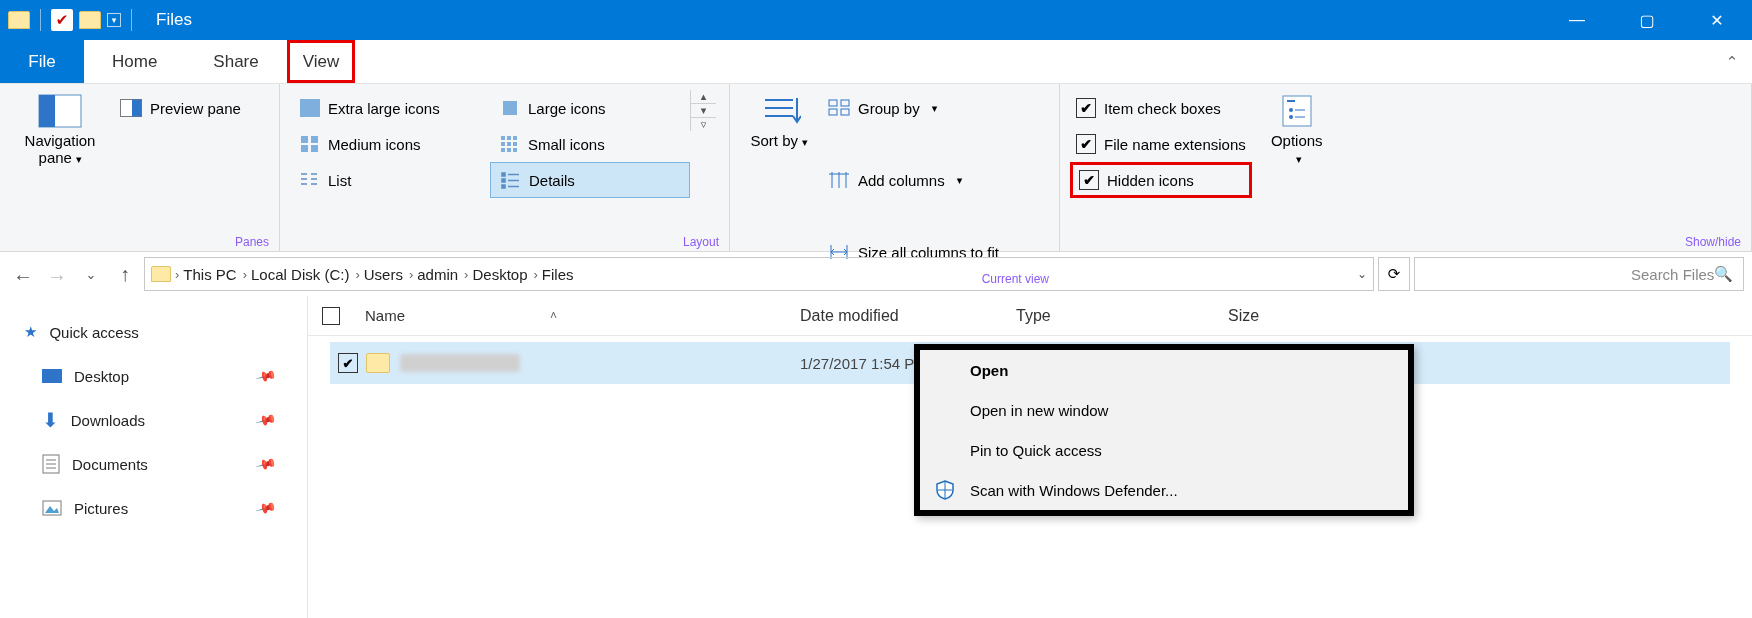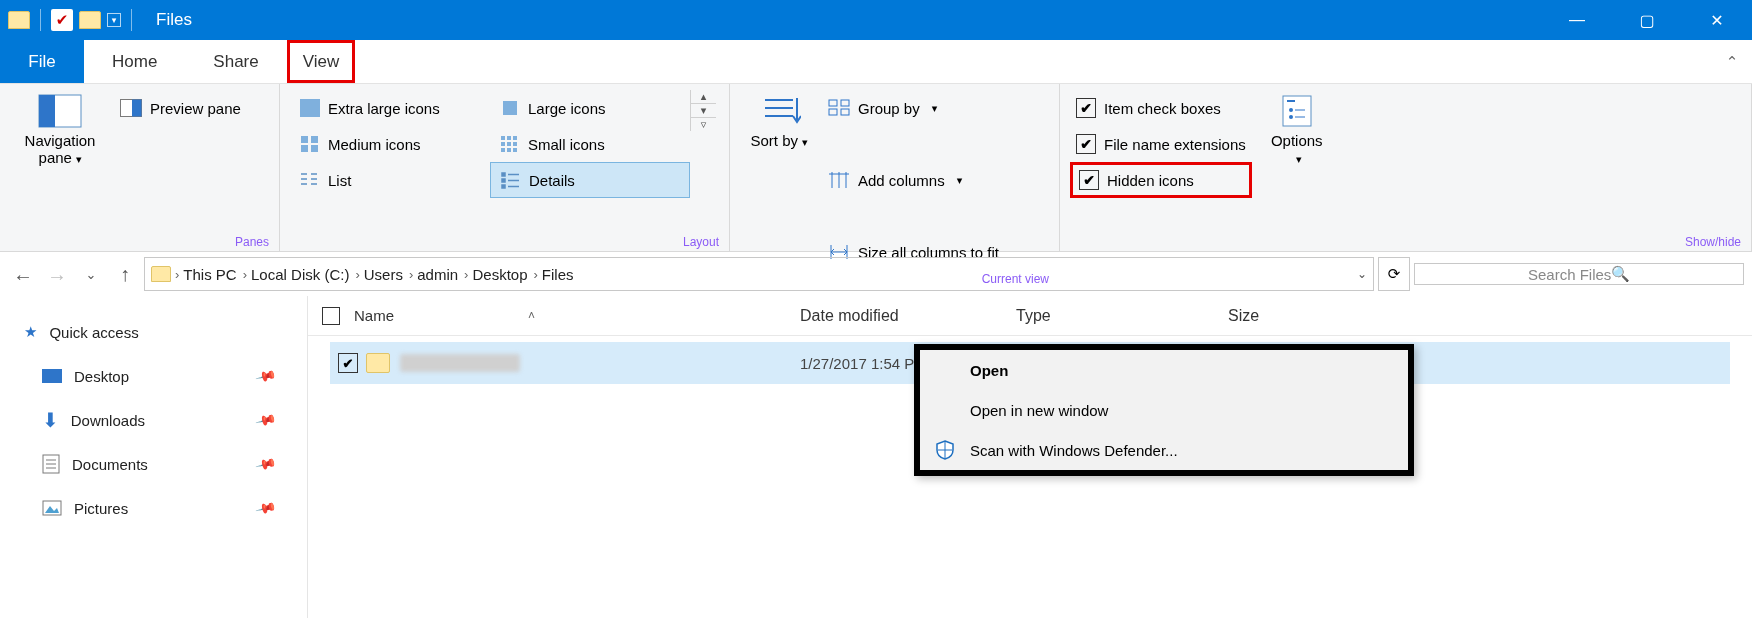--- a/index.html
+++ b/index.html
@@ -42,31 +42,31 @@
 .red-rect { border:3px solid #e60000; }
 
 
 .navbar { height:44px; display:flex; align-items:center; padding:4px 8px; gap:4px;}
 .nav-arrow { width:30px; text-align:center; font-size:20px; color:#555;}
 .nav-arrow.disabled{ color:#bfbfbf;}
 .addr { flex:1; height:34px; border:1px solid #c8c8c8; display:flex; align-items:center; padding:0 6px; gap:4px;}
 .crumb { display:flex;align-items:center; gap:6px; font-size:16px; color:#222;}
 .crumb .sep{ color:#666; font-size:13px;}
 .refresh{ width:32px;height:34px;border:1px solid #c8c8c8; display:flex;align-items:center;justify-content:center; font-size:15px;}
-.search { width:330px; height:22px; border:1px solid #c8c8c8; display:flex; align-items:center; padding:0 10px; color:#888; justify-content:center;}
+.search { width:330px; height:34px; border:1px solid #c8c8c8; display:flex; align-items:center; padding:0 10px; color:#888; justify-content:flex-end;}
 
 
 .main { display:flex; height:calc(618px - 40px - 44px - 168px - 44px);}
 .side { width:308px; border-right:1px solid #e5e5e5; padding:14px 0 0 24px;}
 .side-item { display:flex; align-items:center; height:44px; gap:12px; font-size:17px; color:#222;}
 .side-item .pin { margin-left:auto; margin-right:32px; color:#888; font-size:14px; transform:rotate(30deg);}
 .content { flex:1; position:relative;}
 .cols { display:flex; align-items:center; height:40px; border-bottom:1px solid #e8e8e8;}
 .col { padding:0 14px; color:#333; font-size:16px; display:flex; align-items:center; height:100%;}
-.col.name{ width:478px; gap:14px;}
+.col.name{ width:478px; gap:25px;}
 .col.date{ width:216px;}
 .col.type{ width:212px;}
 .col.size{ flex:1;}
 .row { display:flex; align-items:center; height:42px; background:#d6ebfa; margin:6px 22px 0 22px;}
 .row .rchk { width:20px;height:20px;border:1.5px solid #333;display:flex;align-items:center;justify-content:center;margin:0 8px 0 8px;font-size:13px;font-weight:bold;}
 .row .ficon{ width:24px;height:20px;background:#ffe9a6;border:1px solid #e0c468;border-radius:2px; margin-right:10px;}
 .row .fname{ width:400px; color:#777;}
 .row .fdate{ width:216px; color:#444;}
 .row .ftype{ width:212px; color:#444;}
 .blurbar{ width:120px;height:18px;background:#d0d0d0;filter:blur(2px);border-radius:3px;}
@@ -400,20 +400,23 @@
     </div>
 
     <div class="ctx">
       <div class="ctx-item bold">
           <span>Open</span>
         </div>
       <div class="ctx-item">
           <span>Open in new window</span>
         </div>
       <div class="ctx-item">
+          <span>Pin to Quick access</span>
+        </div>
+      <div class="ctx-item">
         <span class="cicon">
             <svg width="20" height="20" viewBox="0 0 20 20">
               <path d="M10 1 L18 4 V10 C18 15 14 18 10 19 C6 18 2 15 2 10 V4 Z" fill="#fff" stroke="#1e6fc0" stroke-width="1.5"></path>
               <line x1="10" y1="2" x2="10" y2="18" stroke="#1e6fc0"></line>
               <line x1="3" y1="10" x2="17" y2="10" stroke="#1e6fc0"></line>
             </svg>
           </span>
         <span>Scan with Windows Defender...</span>
       </div>
     </div>

